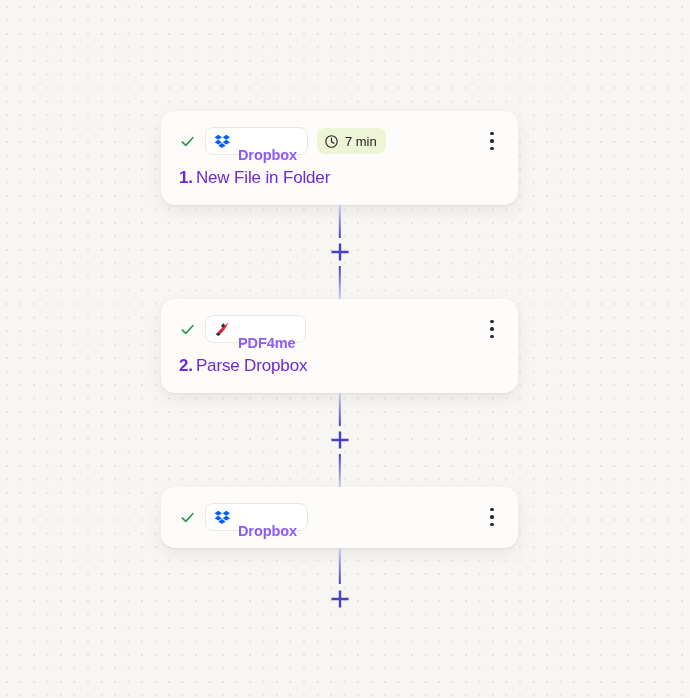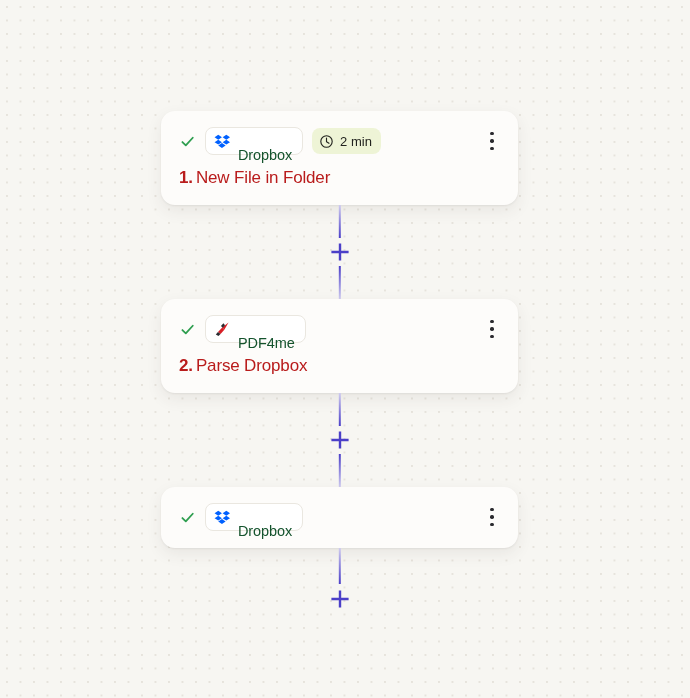--- a/index.html
+++ b/index.html
@@ -72,22 +72,22 @@
     background: #FFFFFF;
   }
   .app-badge .app-icon {
     width: 17px;
     height: 17px;
     display: block;
     flex: 0 0 auto;
   }
   .app-badge .app-name {
     font-size: 14.5px;
-    font-weight: normal;
-    color: #14532d;
+    font-weight: bold;
+    color: #8b5cf6;
     letter-spacing: -0.1px;
     white-space: nowrap;
     margin-top: 28px;
   }
 
   .time-badge {
     display: inline-flex;
     align-items: center;
     gap: 6px;
     height: 26px;
@@ -125,21 +125,21 @@
     display: block;
     width: 3.4px;
     height: 3.4px;
     border-radius: 50%;
     background: #2A2A2E;
   }
 
   .node-title {
     margin-top: 13px;
     font-size: 17px;
-    color: #b91c1c;
+    color: #6d28d9;
     letter-spacing: -0.15px;
     white-space: nowrap;
   }
   .node-title .step-num {
     font-weight: bold;
     margin-right: 3px;
   }
 
   
   .connector {
@@ -209,21 +209,21 @@
             <path d="M6 17.6 L11.2 14.1 L16.4 17.6 L11.2 21.1 Z" fill="#0061FF"></path>
           </svg>
           <span class="app-name">Dropbox</span>
         </div>
 
         <div class="time-badge">
           <svg class="clock-icon" viewBox="0 0 20 20">
             <circle cx="10" cy="10" r="7.6" fill="none" stroke="#22231E" stroke-width="1.5"></circle>
             <path d="M10 5.4 L10 10.3 L13.3 12.4" fill="none" stroke="#22231E" stroke-width="1.5" stroke-linecap="round" stroke-linejoin="round"></path>
           </svg>
-          <span class="time-text">2 min</span>
+          <span class="time-text">7 min</span>
         </div>
       </div>
 
       <div class="kebab">
         <span></span>
         <span></span>
         <span></span>
       </div>
 
       <div class="node-title">

